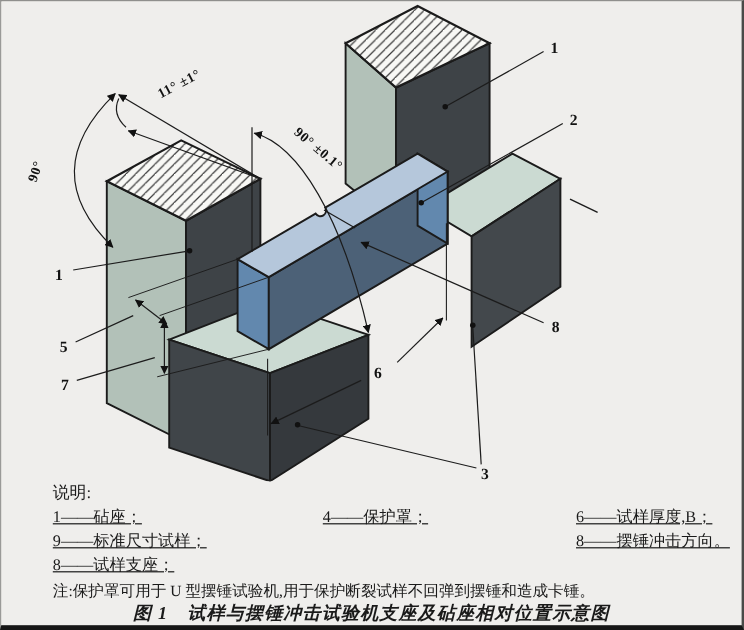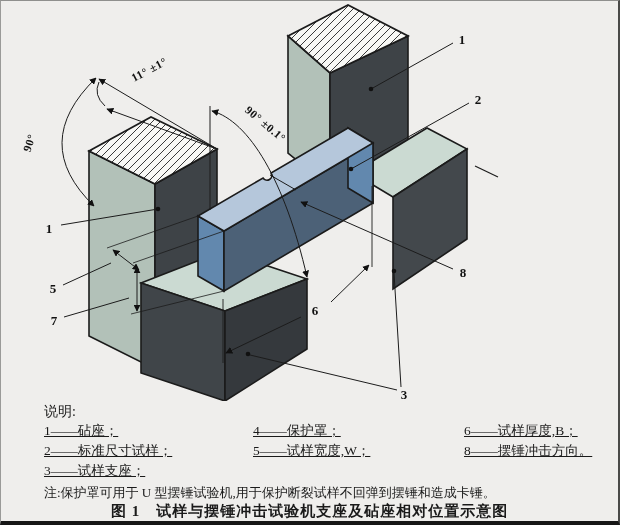--- a/index.html
+++ b/index.html
@@ -11,26 +11,26 @@
     font-family:"Liberation Serif","DejaVu Serif",serif;color:#1a1a1a;
   }
   .diagram-svg{display:block;}
   .callout{font-family:"Liberation Serif","DejaVu Serif",serif;font-size:13px;font-weight:bold;fill:#111;}
   .angle-label{font-family:"Liberation Serif","DejaVu Serif",serif;font-size:11.5px;font-weight:600;fill:#111;letter-spacing:.5px;}
   .legend{position:absolute;left:16px;top:399px;width:100%;box-sizing:border-box;padding:3px 12px 0 27px;}
   .legend-heading{font-size:14px;line-height:18px;}
   .legend-grid{display:flex;}
   .legend-col{display:flex;flex-direction:column;text-decoration:underline;}
   .legend-col.c1{width:209px;}
-  .legend-col.c2{width:211px;}
+  .legend-col.c2{width:211px;margin-left:16px;}
   .legend-col.c3{flex:1;}
   .legend-item{font-size:13.5px;line-height:20px;white-space:nowrap;}
   .legend-note{font-size:13px;line-height:17px;margin-top:3px;white-space:nowrap;}
   .caption{position:absolute;left:0;top:501px;width:100%;text-align:center;
-    font-size:15px;font-weight:bold;letter-spacing:1px;}
+    font-size:15px;font-weight:bold;letter-spacing:1px;font-style:italic;}
 </style>
 </head>
 <body>
 
 <div class="frame">
 
   <svg class="diagram-svg" width="620" height="400" viewBox="0 0 620 400">
     <defs>
       <pattern id="hatchP" patternUnits="userSpaceOnUse" width="8" height="8">
         <rect width="8" height="8" fill="#f8f8f5"></rect>
@@ -128,26 +128,25 @@
     <text class="angle-label" x="150" y="72" text-anchor="middle" transform="rotate(-28 150 72)">11° ±1°</text>
     <text class="angle-label" x="32" y="143" text-anchor="middle" transform="rotate(-72 32 143)">90°</text>
     <text class="angle-label" x="262" y="126" text-anchor="middle" transform="rotate(40 262 126)">90° ±0.1°</text>
   </svg>
 
   <div class="legend">
     <div class="legend-heading">说明:</div>
     <div class="legend-grid">
       <div class="legend-col c1">
         <div class="legend-item">1——砧座；</div>
-        <div class="legend-item">2——标准尺寸试样；</div>
-        <div class="legend-item">3——试样支座；</div>
+        <div class="legend-item">9——标准尺寸试样；</div>
+        <div class="legend-item">8——试样支座；</div>
       </div>
       <div class="legend-col c2">
         <div class="legend-item">4——保护罩；</div>
-        <div class="legend-item">5——试样宽度,W；</div>
       </div>
       <div class="legend-col c3">
         <div class="legend-item">6——试样厚度,B；</div>
         <div class="legend-item">8——摆锤冲击方向。</div>
       </div>
     </div>
     <div class="legend-note">注:保护罩可用于 U 型摆锤试验机,用于保护断裂试样不回弹到摆锤和造成卡锤。</div>
   </div>
 
   <div class="caption">图 1　试样与摆锤冲击试验机支座及砧座相对位置示意图</div>

